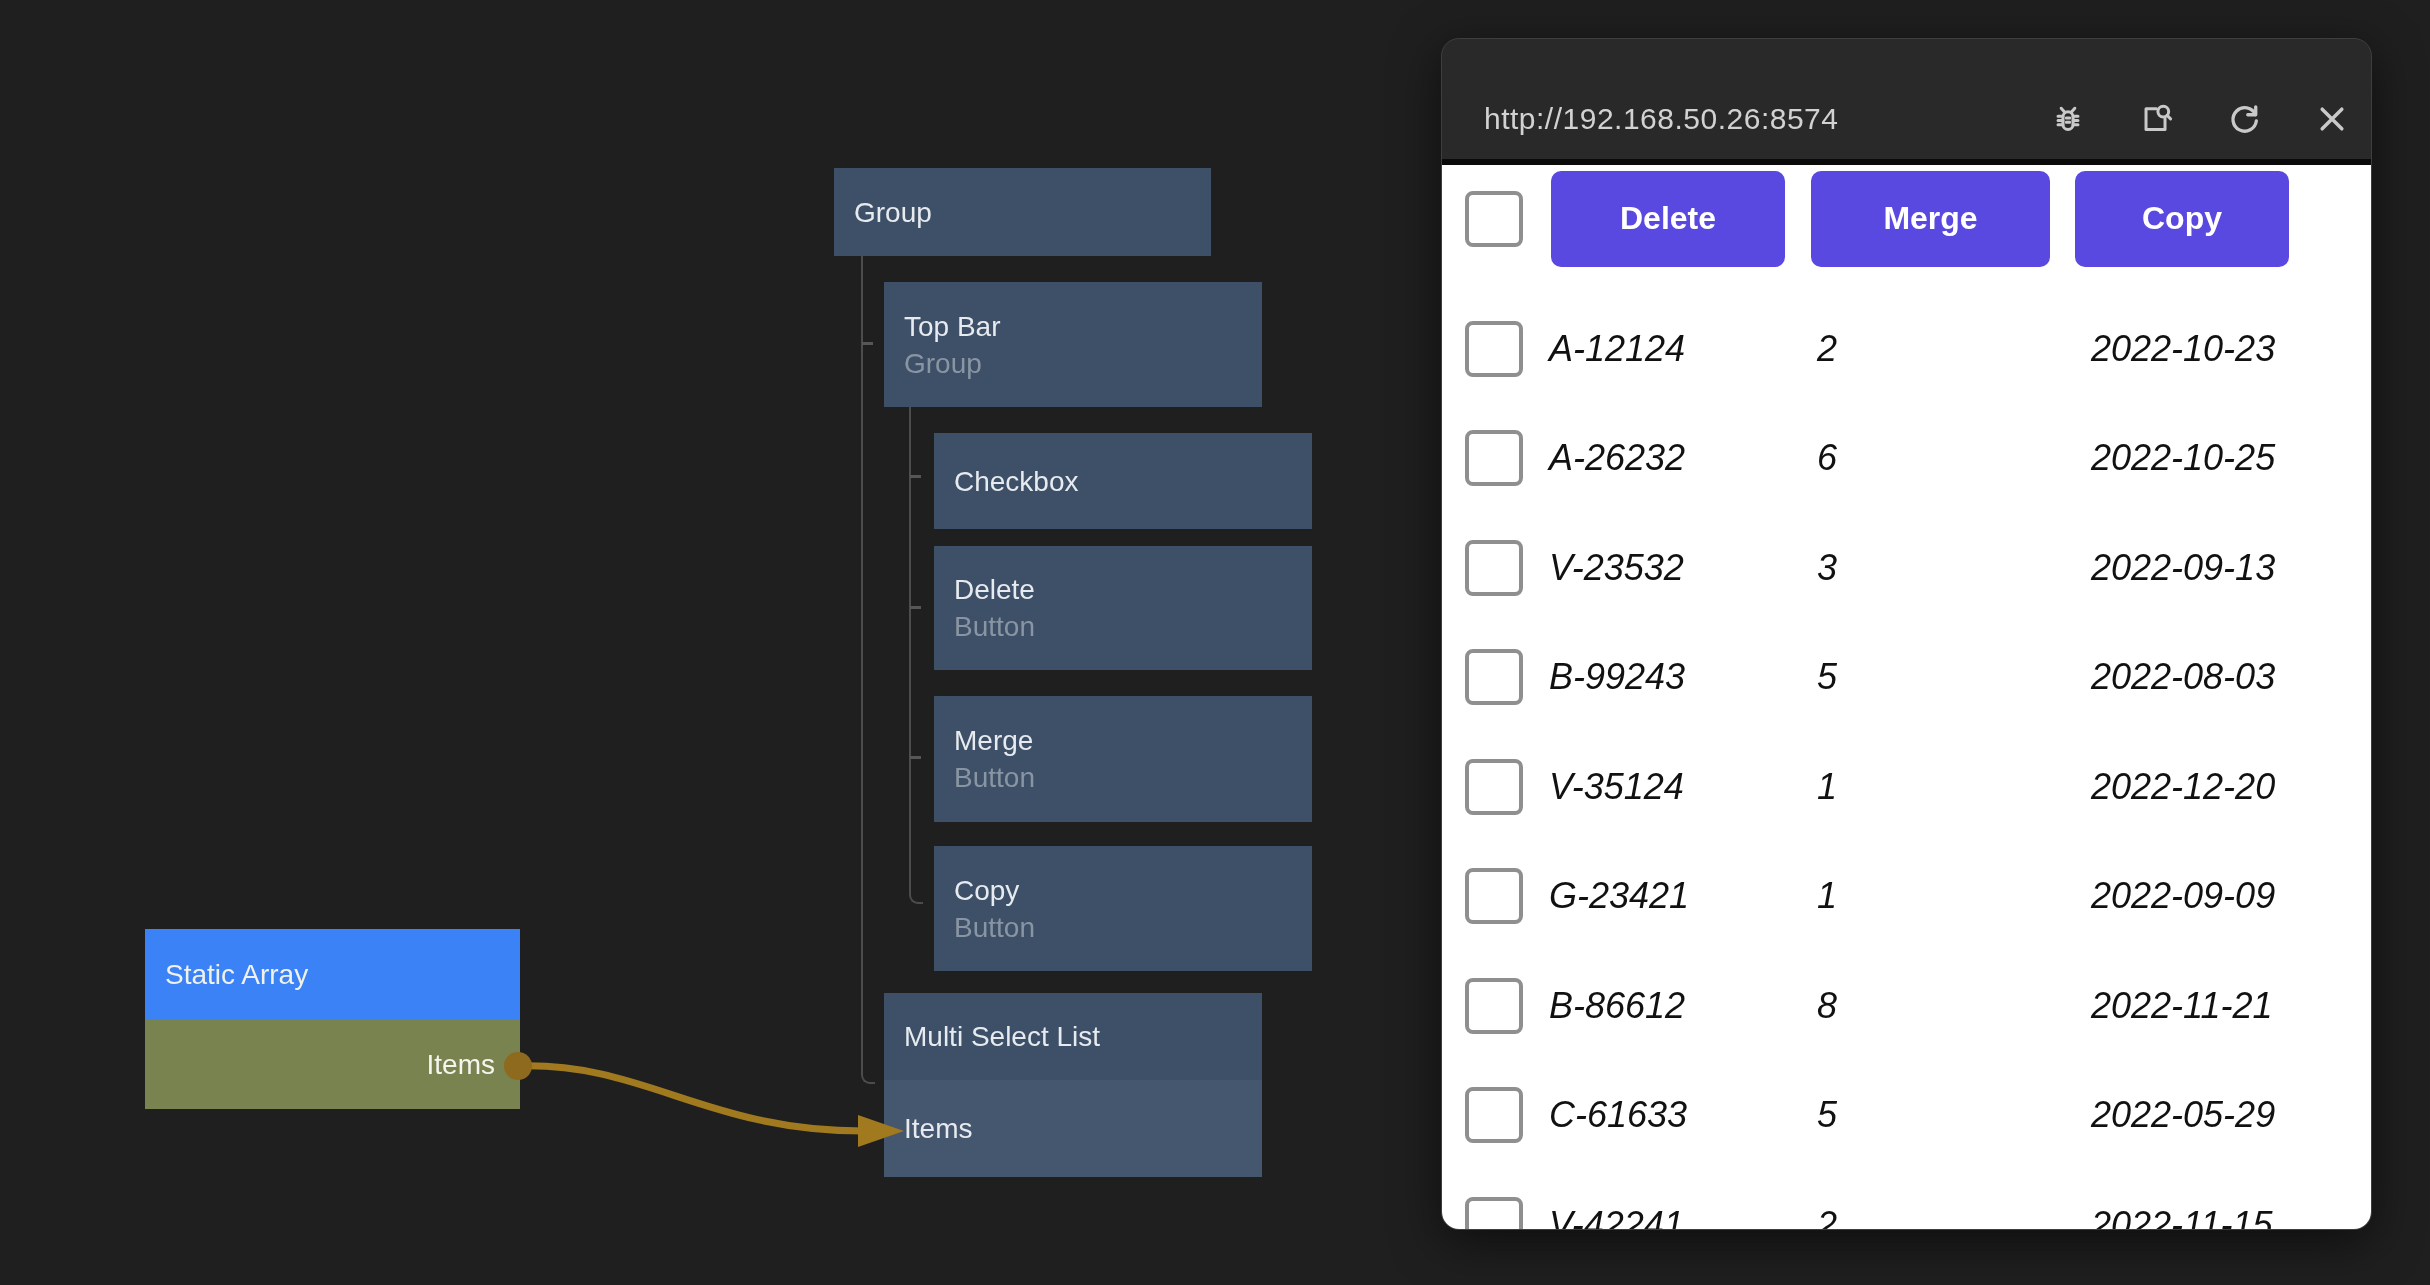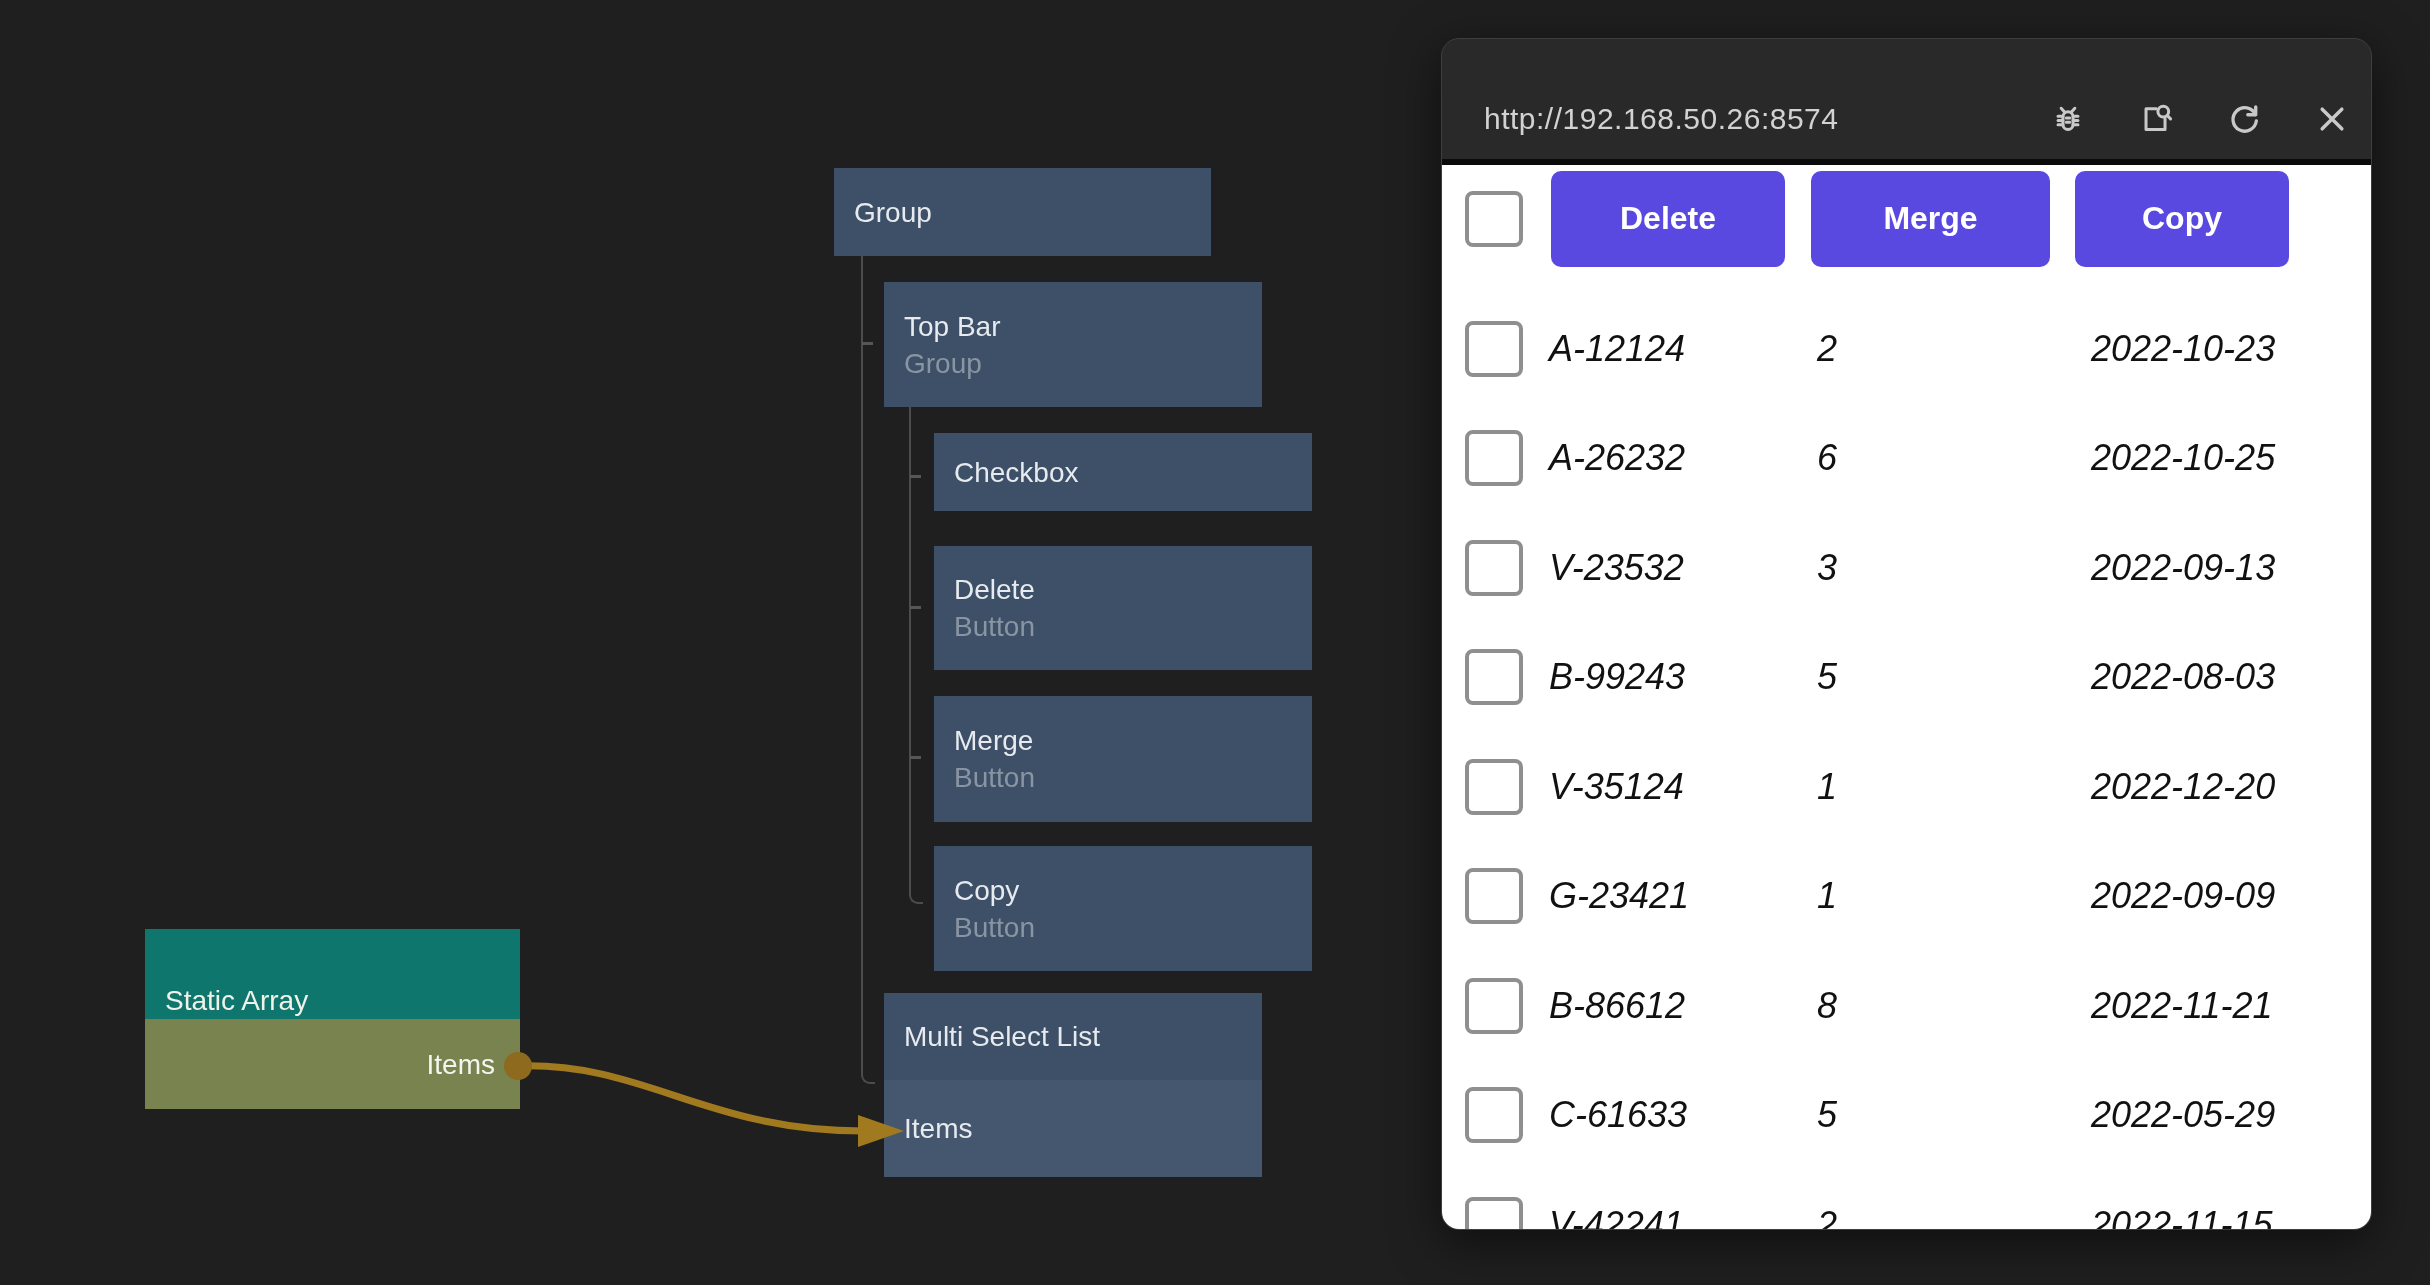--- a/index.html
+++ b/index.html
@@ -4,27 +4,27 @@
 <style>
   html,body{margin:0;padding:0;background:#161616;}
   .stage{position:relative;width:2430px;height:1285px;background:#1f1f20;overflow:hidden;
          font-family:"Liberation Sans", sans-serif;}
   
   .node{position:absolute;background:#3d5068;color:#e7ebef;display:flex;flex-direction:column;
         justify-content:center;padding-left:20px;box-sizing:border-box;font-size:28px;line-height:37px;}
   .node .sub{color:#8a95a3;}
   .n-group{left:834px;top:168px;width:377px;height:88px;}
   .n-topbar{left:884px;top:282px;width:378px;height:125px;}
-  .n-checkbox{left:934px;top:433px;width:378px;height:78px;}
+  .n-checkbox{left:934px;top:433px;width:378px;height:96px;}
   .n-delete{left:934px;top:546px;width:378px;height:124px;}
   .n-merge{left:934px;top:696px;width:378px;height:126px;}
   .n-copy{left:934px;top:846px;width:378px;height:125px;}
   .n-msl-title{left:884px;top:993px;width:378px;height:87px;}
   .n-msl-items{left:884px;top:1080px;width:378px;height:97px;background:#45566f;}
-  .n-sa-title{left:145px;top:929px;width:375px;height:90px;background:#0f766e;color:#f0f2ea;justify-content:flex-end;}
+  .n-sa-title{left:145px;top:929px;width:375px;height:90px;background:#3b82f6;color:#f0f2ea;}
   .n-sa-items{left:145px;top:1019px;width:375px;height:90px;background:#79834f;color:#f4f5ee;
               padding-left:0;padding-right:25px;align-items:flex-end;}
   
   .elbow{position:absolute;border-left:2px solid #4c4c4c;border-bottom:2px solid #4c4c4c;
          border-bottom-left-radius:9px;}
   .elbow-outer{left:861px;top:256px;width:12px;height:826px;}
   .elbow-inner{left:909px;top:407px;width:12px;height:495px;}
   .tick{position:absolute;background:#565656;height:3px;width:11px;}
   .tick-topbar{left:862px;top:342px;}
   .tick-checkbox{left:910px;top:475px;}

